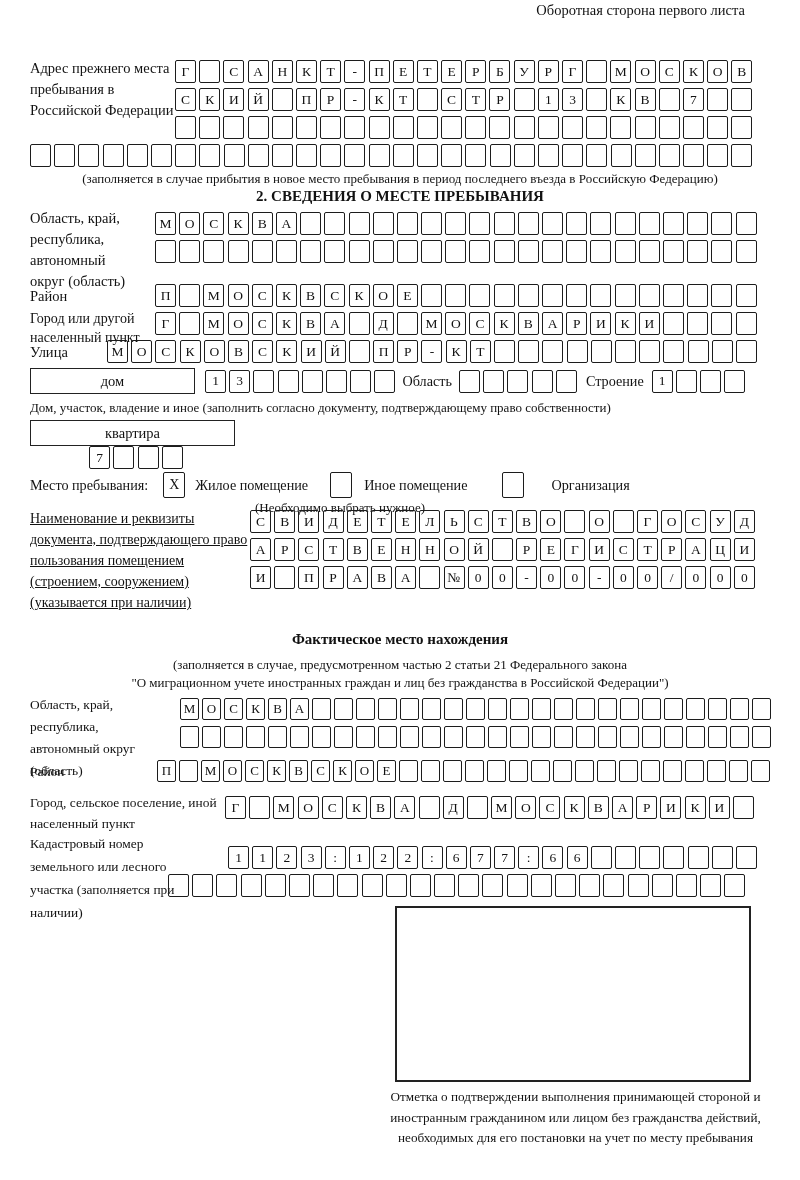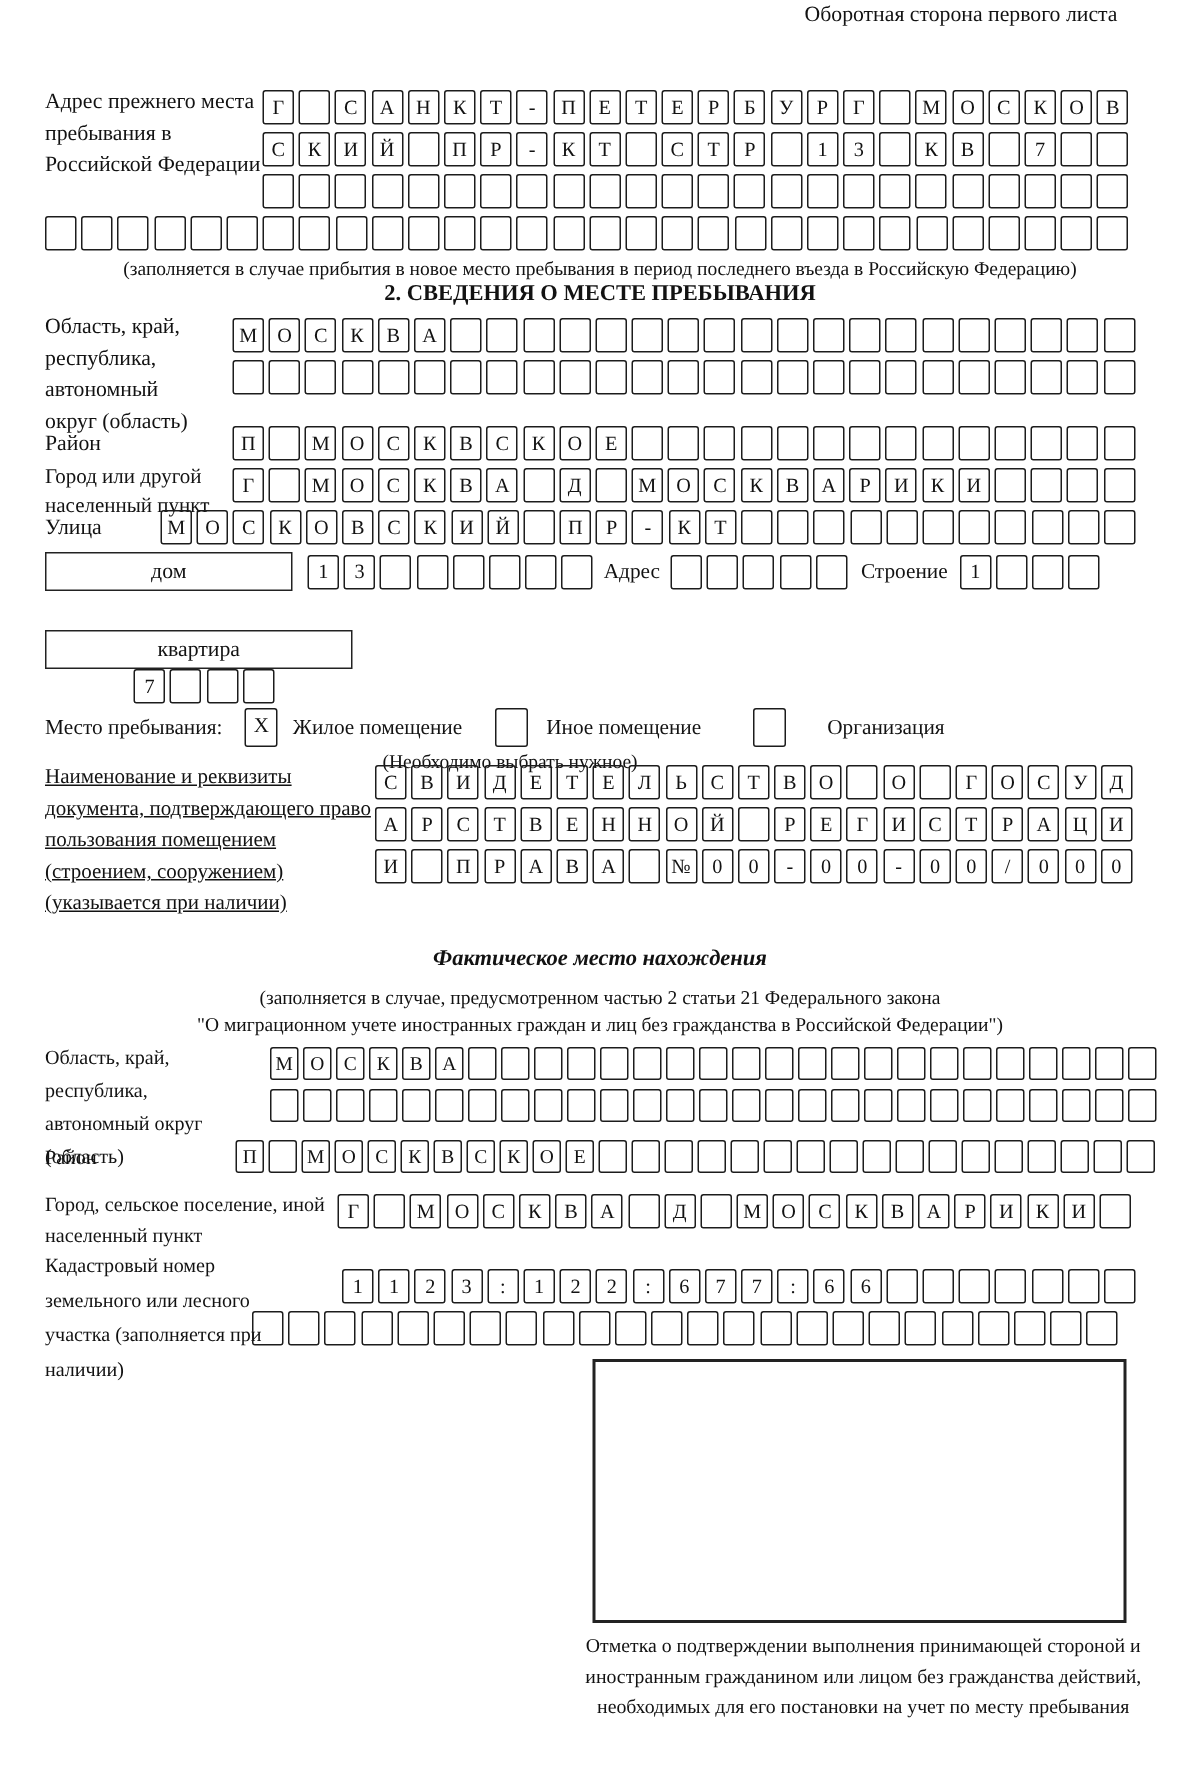--- a/index.html
+++ b/index.html
@@ -302,36 +302,37 @@
     <div class="cellrow" style="margin-left:10px;">
         <span class="cell">1</span>
         <span class="cell">3</span>
         <span class="cell"></span>
         <span class="cell"></span>
         <span class="cell"></span>
         <span class="cell"></span>
         <span class="cell"></span>
         <span class="cell"></span>
       </div>
-    <div class="inline-label" style="margin:0 7px 0 4px;">Адрес</div>
+    <div class="inline-label" style="margin:0 7px 0 4px;">Область</div>
     <div class="cellrow">
         <span class="cell"></span>
         <span class="cell"></span>
         <span class="cell"></span>
         <span class="cell"></span>
         <span class="cell"></span>
       </div>
     <div class="inline-label" style="margin:0 8px 0 6px;">Строение</div>
     <div class="cellrow">
         <span class="cell">1</span>
         <span class="cell"></span>
         <span class="cell"></span>
         <span class="cell"></span>
       </div>
   </div>
+  <div class="abs caption" style="left:30px;top:400px;">Дом, участок, владение и иное (заполнить согласно документу, подтверждающему право собственности)</div>
 
   <div class="abs hrow" style="left:30px;top:420px;flex-direction:column;">
     <div class="widebox" style="width:205px;">квартира</div>
     <div class="cellrow" style="margin-left:10px;">
         <span class="cell">7</span>
         <span class="cell"></span>
         <span class="cell"></span>
         <span class="cell"></span>
       </div>
   </div>
@@ -413,21 +414,21 @@
         <span class="cell">-</span>
         <span class="cell">0</span>
         <span class="cell">0</span>
         <span class="cell">/</span>
         <span class="cell">0</span>
         <span class="cell">0</span>
         <span class="cell">0</span>
       </div>
   </div>
 
-  <div class="abs title center" style="top:631px;font-style:italic;">Фактическое место нахождения</div>
+  <div class="abs title center" style="top:631px;">Фактическое место нахождения</div>
   <div class="abs caption center" style="top:657px;">(заполняется в случае, предусмотренном частью 2 статьи 21 Федерального закона</div>
   <div class="abs caption center" style="top:675px;">"О миграционном учете иностранных граждан и лиц без гражданства в Российской Федерации")</div>
 
   <div class="abs small-label" style="left:30px;top:694px;width:140px;">Область, край, республика, автономный округ (область)</div>
   <div class="abs rows-col" style="left:180px;top:698px;gap:6px;">
     <div class="cellrow sm">
         <span class="cell">М</span>
         <span class="cell">О</span>
         <span class="cell">С</span>
         <span class="cell">К</span>

